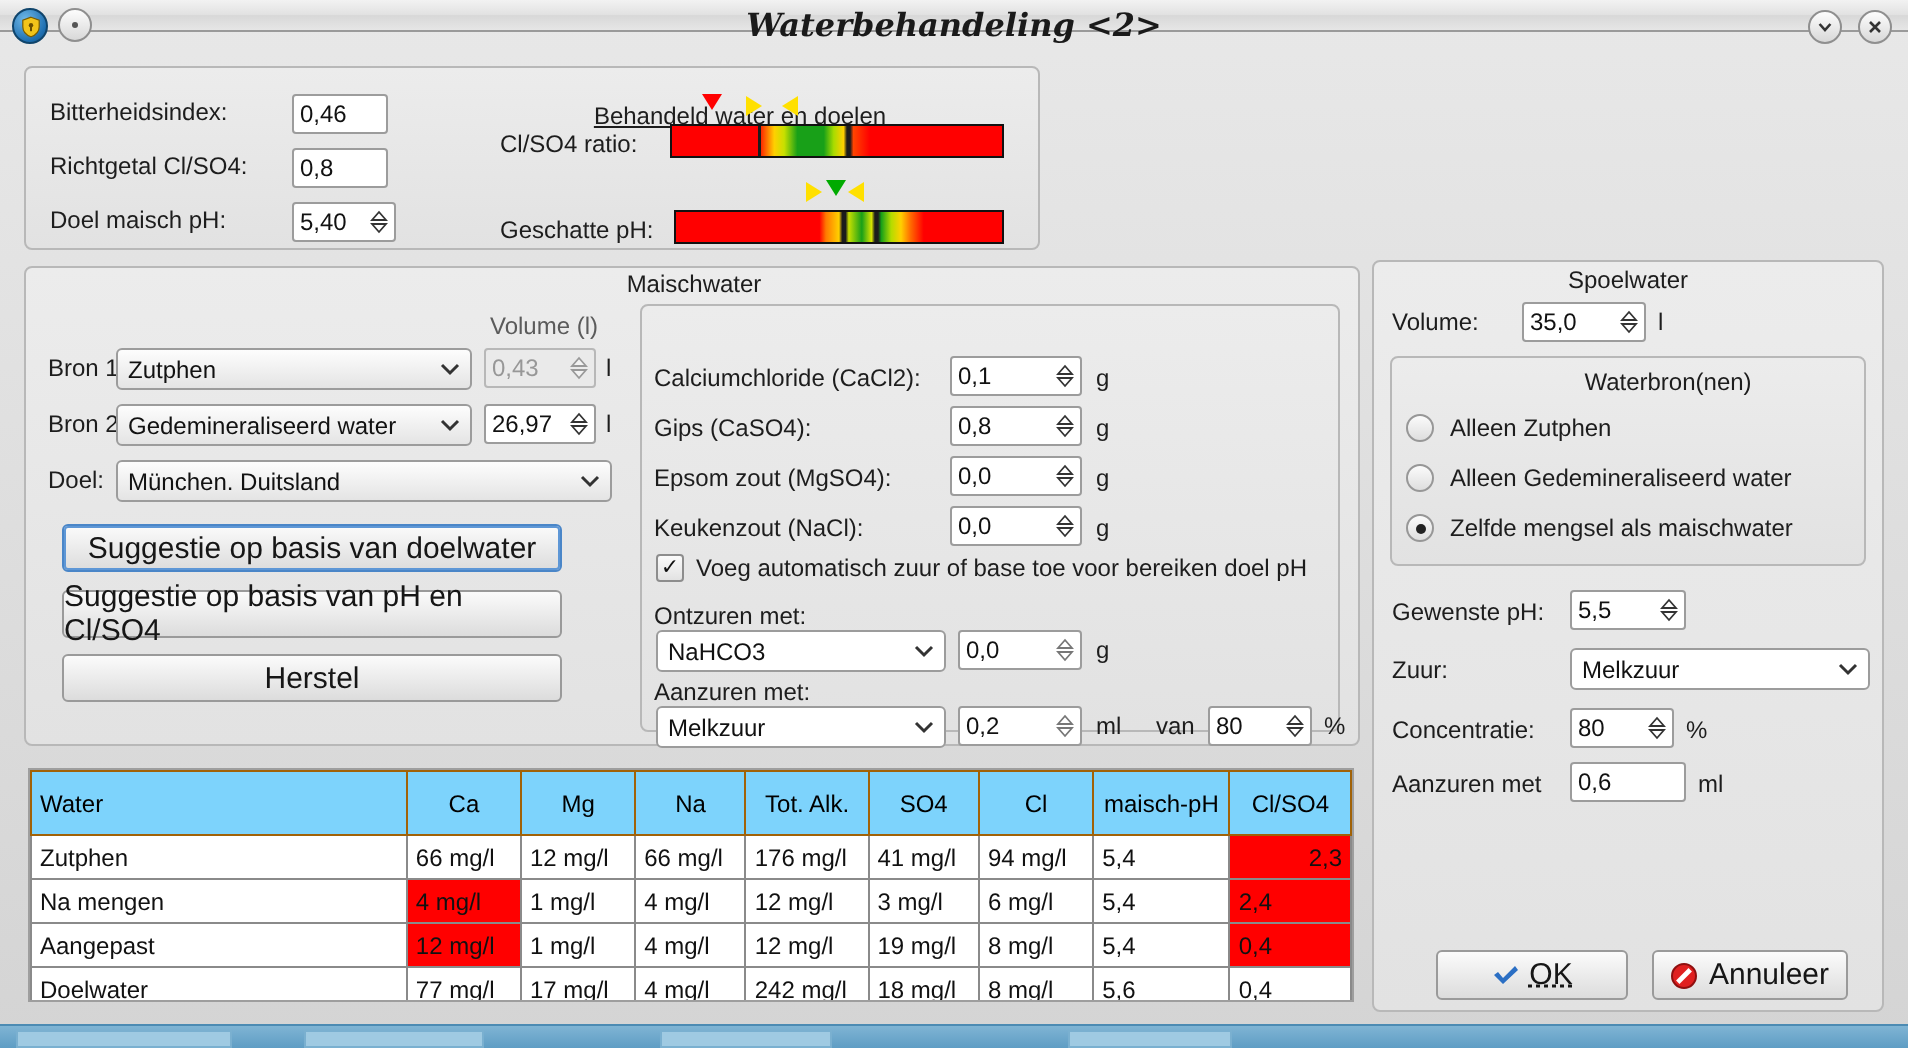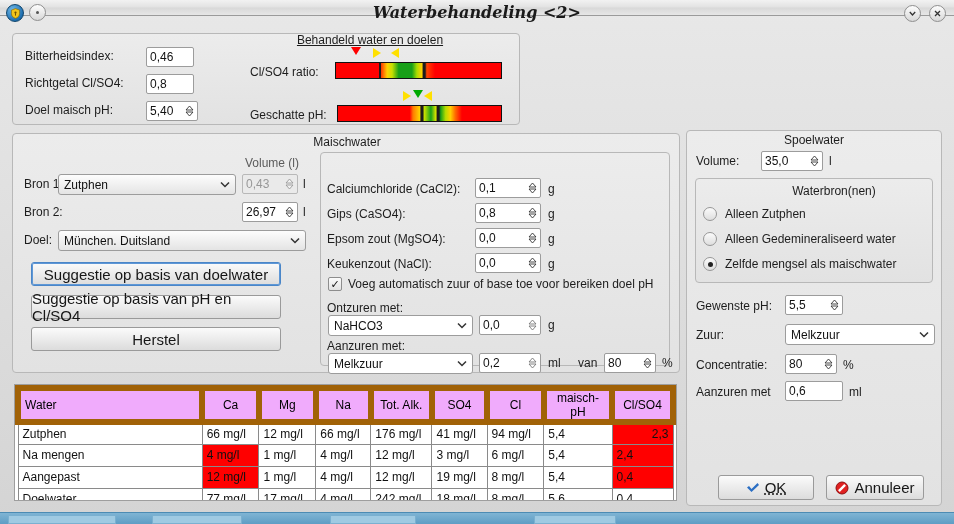--- a/index.html
+++ b/index.html
@@ -122,21 +122,21 @@
     width: 14px; height: 14px; border-radius: 2px;
     background: linear-gradient(#fbfbfb, #e2e2e2);
     border: 1px solid #8d8d8d;
     display:flex; align-items:center; justify-content:center;
     color:#111; font-size:11px; line-height:1;
   }
 
   
   table.wtab { border-collapse: collapse; width: 100%; font-size: 12px; }
   table.wtab th {
-    background: #f0abfc; border: 6px solid #a16207;
+    background: #7dd3fc; border: 1px solid #a16207;
     font-weight: normal; color: #000; height: 32px; padding: 0 4px;
   }
   table.wtab td {
     background: #fff; border: 1px solid #8a8a8a;
     height: 22px; padding: 0 4px; color: #111; white-space: nowrap;
   }
   td.red { background: #ff0000 !important; color: #111; }
   .tabwrap {
     position: absolute; border: 1px solid #9e9e9e; background: #fff;
     overflow: hidden;
@@ -198,21 +198,21 @@
   <div class="spin" style="position:absolute;left:146px;top:101px;width:52px;">
     <span class="val">5,40</span>
     <span class="arrows">
       <svg width="9" height="12" viewBox="0 0 9 12">
           <path d="M4.5 1 L8 5 L1 5 Z" fill="#fff" stroke="#333" stroke-width="0.9"></path>
           <path d="M4.5 11 L8 7 L1 7 Z" fill="#fff" stroke="#333" stroke-width="0.9"></path>
         </svg>
     </span>
   </div>
 
-  <div class="group-title" style="left:255px;top:33px;width:230px;text-decoration:underline;">Behandeld water en doelen</div>
+  <div class="group-title" style="left:255px;top:51px;width:230px;text-decoration:underline;">Behandeld water en doelen</div>
 
   <div style="position:absolute;left:250px;top:65px;" class="lbl">Cl/SO4 ratio:</div>
   <div class="bar" style="left:335px;top:62px;width:167px;
        background:linear-gradient(to right,
          #ff0000 0%, #ff0000 26%,
          #1c1c1c 26%, #1c1c1c 27%,
          #ff2a00 27%, #ffd000 31%, #c8e000 34%,
          #18a018 38%, #18a018 46%,
          #a8dc00 49%, #ffd000 52%,
          #1c1c1c 53%, #1c1c1c 54%,
@@ -254,20 +254,26 @@
     <span class="arrows">
       <svg width="9" height="12" viewBox="0 0 9 12">
           <path d="M4.5 1 L8 5 L1 5 Z" fill="#f2f2f2" stroke="#999" stroke-width="0.9"></path>
           <path d="M4.5 11 L8 7 L1 7 Z" fill="#f2f2f2" stroke="#999" stroke-width="0.9"></path>
         </svg>
     </span>
   </div>
   <div class="lbl" style="position:absolute;left:303px;top:177px;">l</div>
 
   <div class="lbl" style="position:absolute;left:24px;top:205px;">Bron 2:</div>
+  <div class="combo" style="position:absolute;left:58px;top:202px;width:178px;">
+    <span class="cv">Gedemineraliseerd water</span>
+    <svg width="10" height="7" viewBox="0 0 10 7">
+        <path d="M1 1.5 L5 5.5 L9 1.5" fill="none" stroke="#333" stroke-width="1.5"></path>
+      </svg>
+  </div>
   <div class="spin" style="position:absolute;left:242px;top:202px;width:56px;">
     <span class="val">26,97</span>
     <span class="arrows">
       <svg width="9" height="12" viewBox="0 0 9 12">
           <path d="M4.5 1 L8 5 L1 5 Z" fill="#fff" stroke="#333" stroke-width="0.9"></path>
           <path d="M4.5 11 L8 7 L1 7 Z" fill="#fff" stroke="#333" stroke-width="0.9"></path>
         </svg>
     </span>
   </div>
   <div class="lbl" style="position:absolute;left:303px;top:205px;">l</div>

